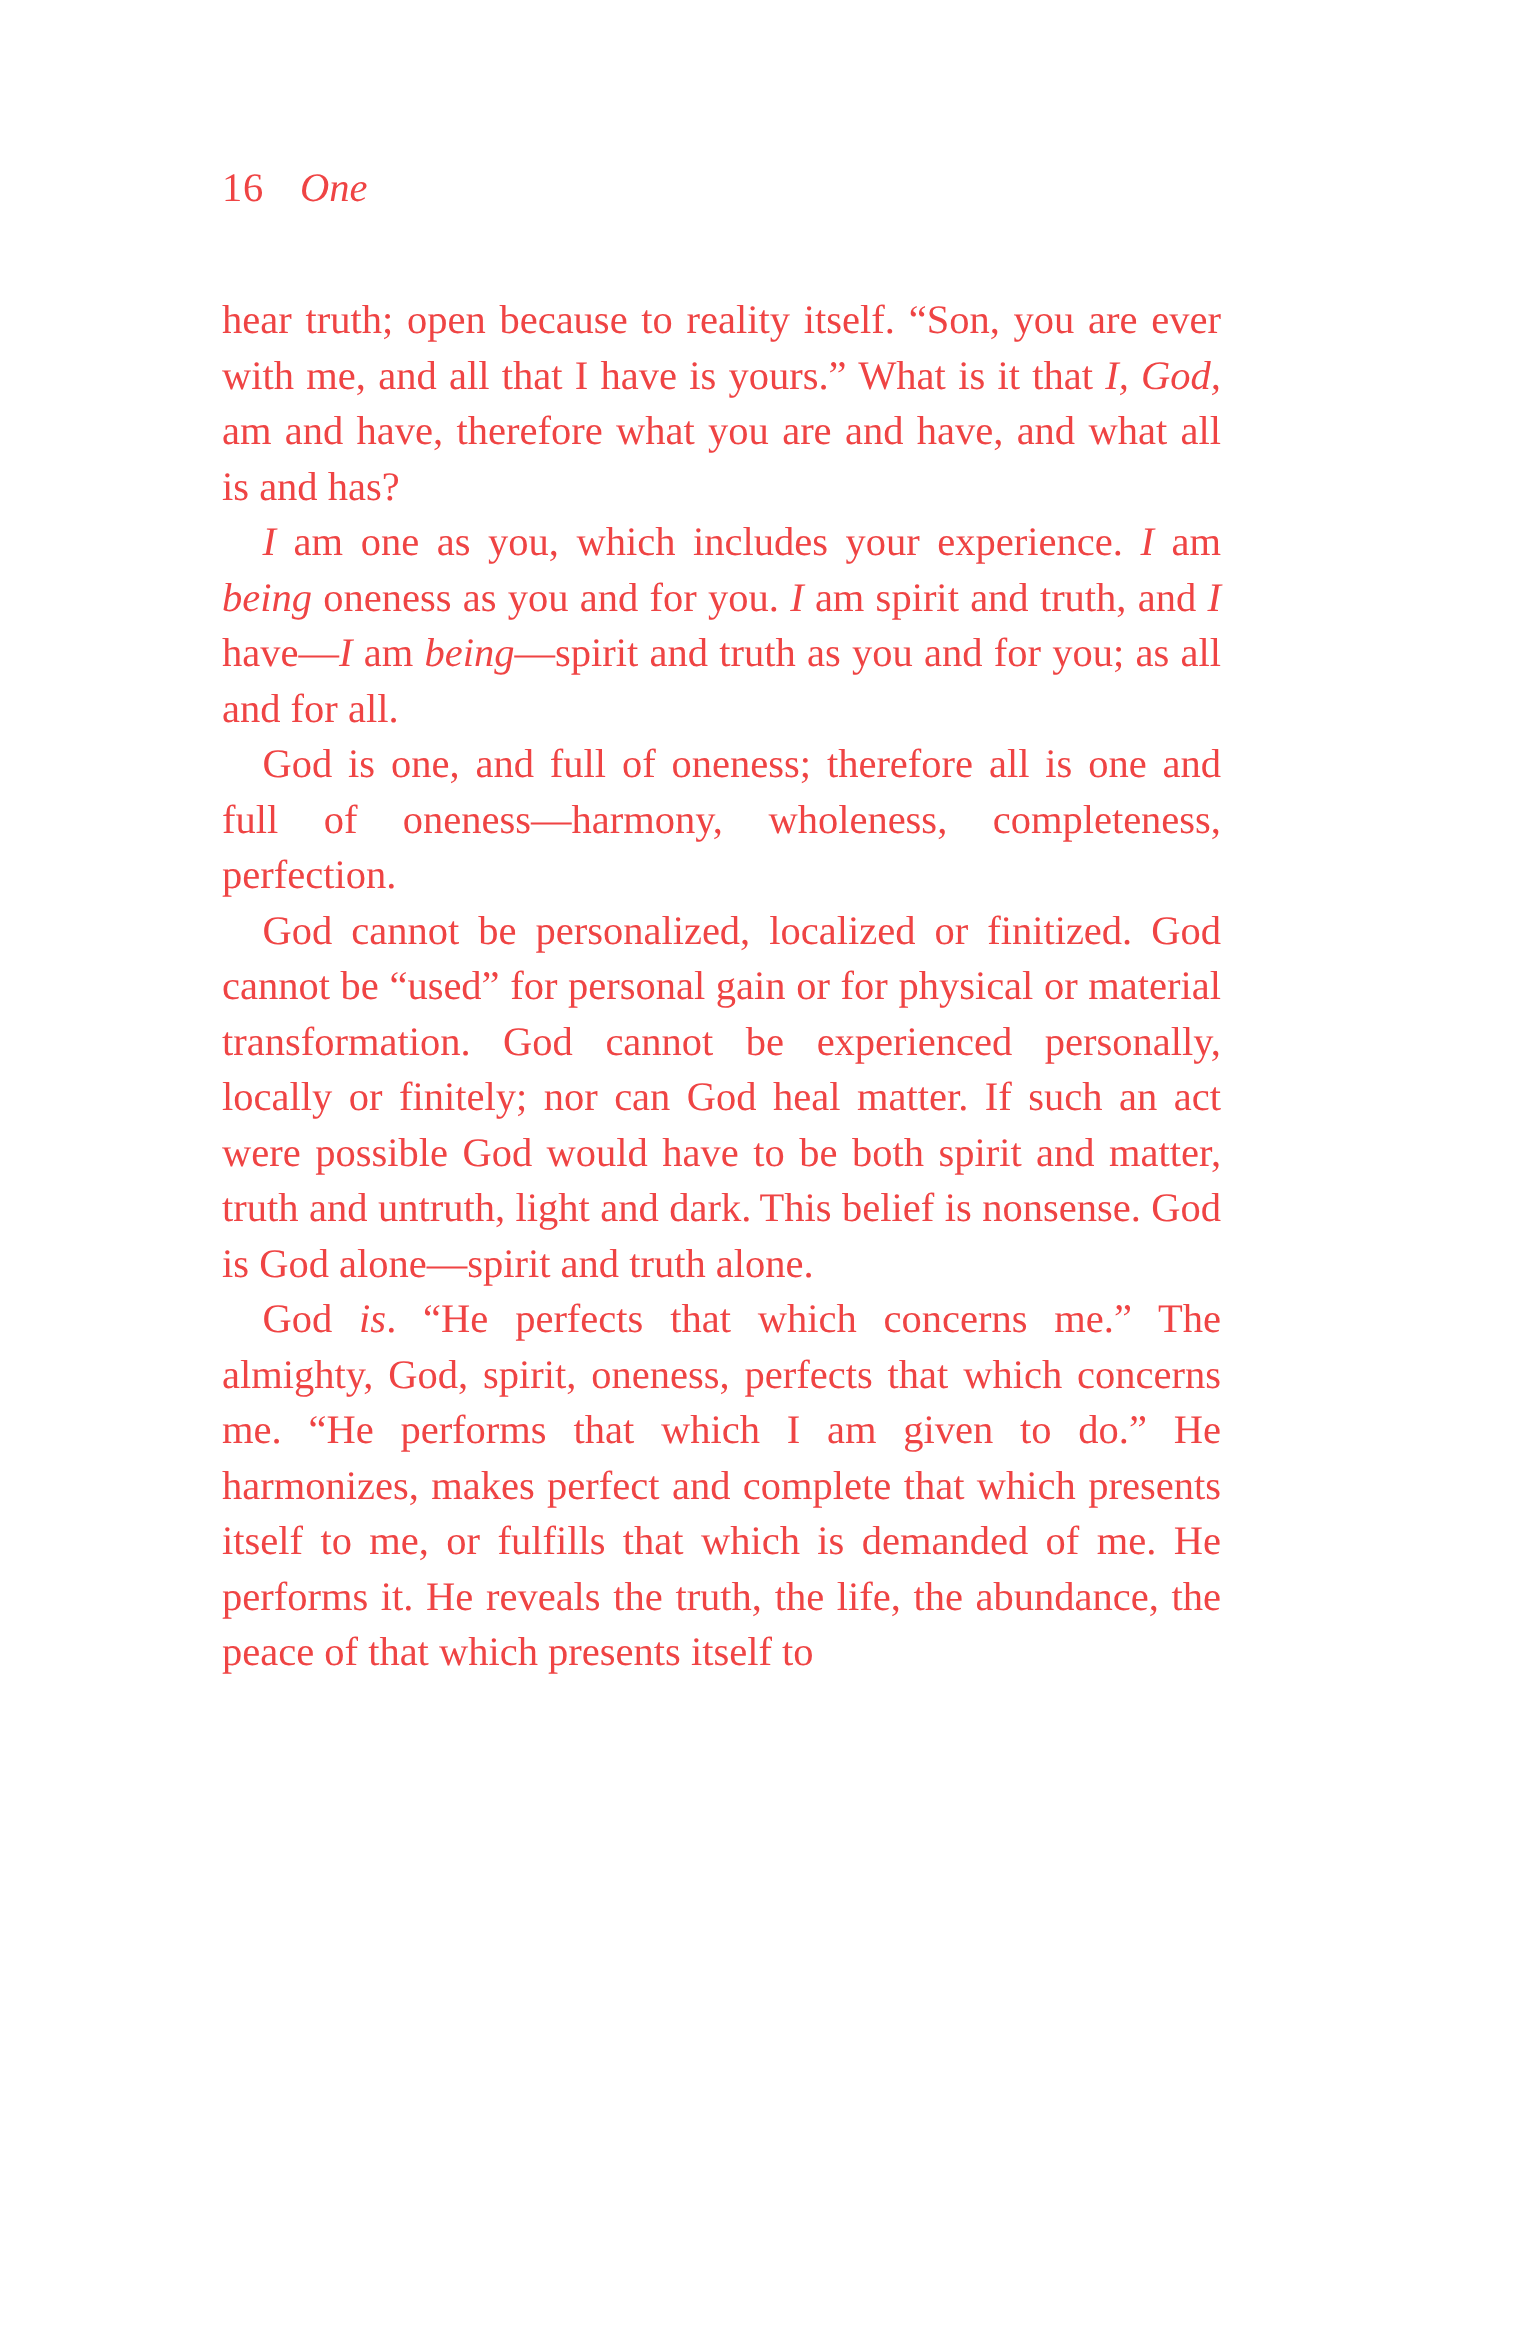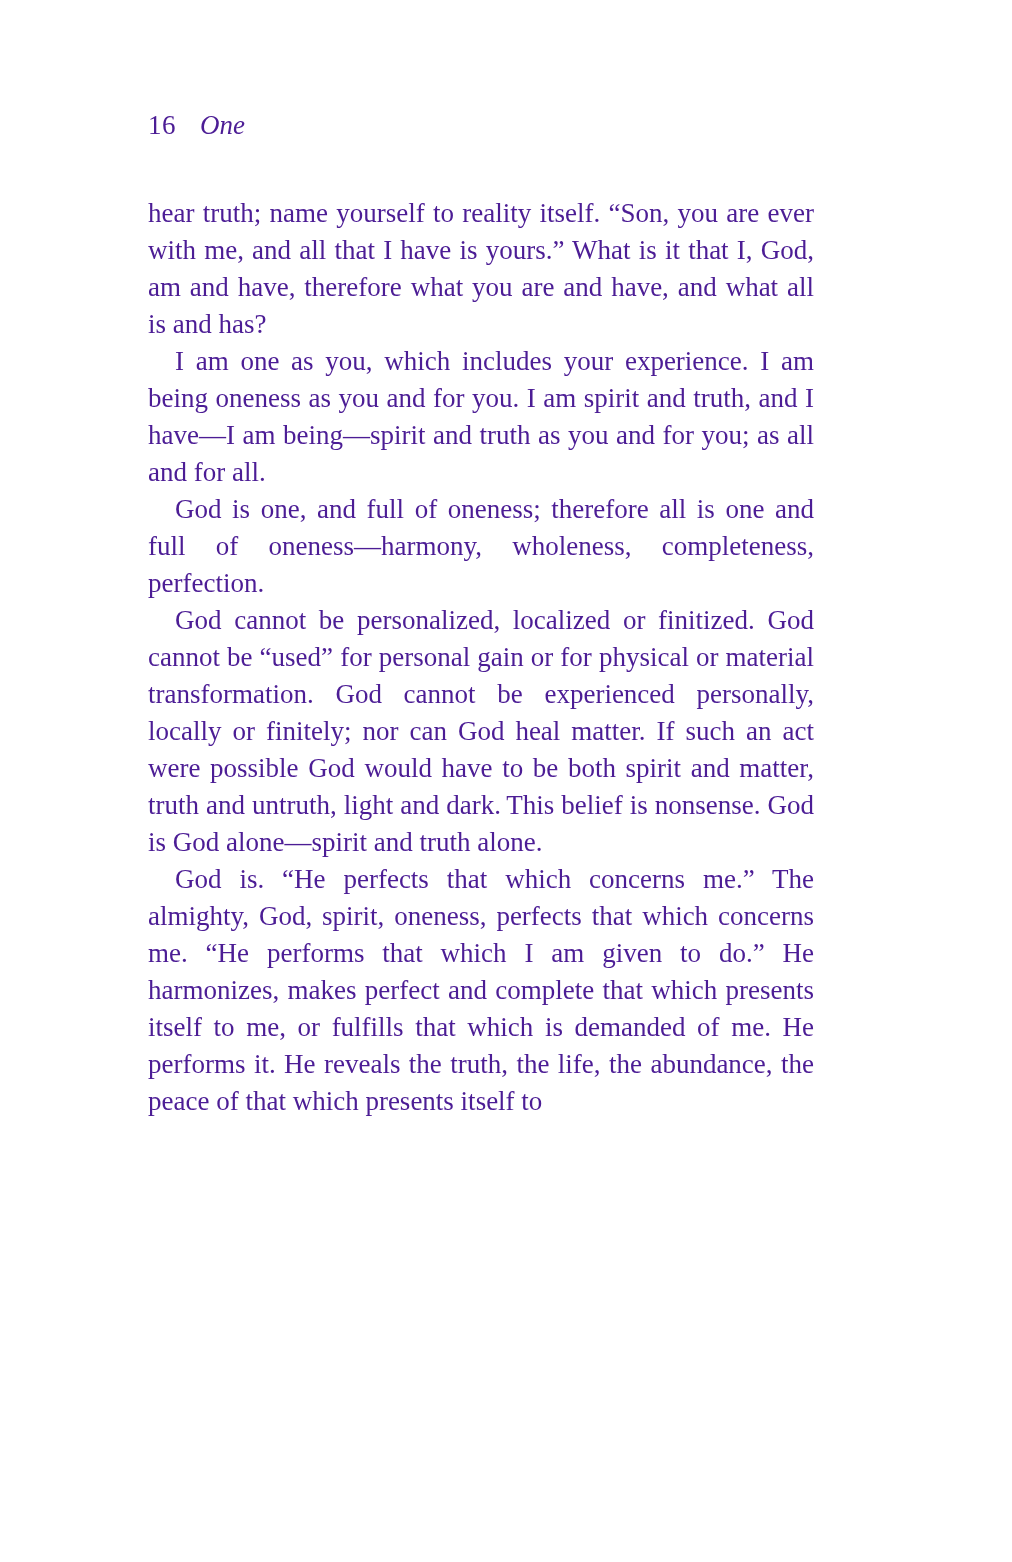--- a/index.html
+++ b/index.html
@@ -6,21 +6,21 @@
     margin: 0;
     padding: 0;
     background: #ffffff;
   }
   .page {
     position: relative;
     width: 1012px;
     height: 1562px;
     background: #ffffff;
     font-family: "Liberation Serif", "DejaVu Serif", serif;
-    color: #4c1d95;
+    color: #ef4444;
     overflow: hidden;
     box-sizing: border-box;
   }
   .content {
     position: absolute;
     left: 148px;
     top: 110px;
     width: 666px;
   }
   .running-head {
@@ -43,31 +43,32 @@
     text-align: justify;
   }
   .body-text p {
     margin: 0;
     padding: 0;
   }
   .body-text p.indent {
     text-indent: 27px;
   }
   .italic {
+    font-style: italic;
   }
 </style>
 </head>
 <body>
 
 <div class="page">
   <div class="content">
     <div class="running-head">
       <span class="page-num">16</span><span class="chapter">One</span>
     </div>
     <div class="body-text">
-        <p><span>hear truth; name yourself to reality itself. “Son, you are ever with me, and all that I have is yours.” What is it that </span><span class="italic">I, God,</span><span> am and have, therefore what you are and have, and what all is and has?</span></p>
+        <p><span>hear truth; open because to reality itself. “Son, you are ever with me, and all that I have is yours.” What is it that </span><span class="italic">I, God,</span><span> am and have, therefore what you are and have, and what all is and has?</span></p>
         <p class="indent"><span class="italic">I</span><span> am one as you, which includes your experience. </span><span class="italic">I</span><span> am </span><span class="italic">being</span><span> oneness as you and for you. </span><span class="italic">I</span><span> am spirit and truth, and </span><span class="italic">I</span><span> have—</span><span class="italic">I</span><span> am </span><span class="italic">being</span><span>—spirit and truth as you and for you; as all and for all.</span></p>
         <p class="indent"><span>God is one, and full of oneness; therefore all is one and full of oneness—harmony, wholeness, completeness, perfection.</span></p>
         <p class="indent"><span>God cannot be personalized, localized or finitized. God cannot be “used” for personal gain or for physical or material transformation. God cannot be experienced personally, locally or finitely; nor can God heal matter. If such an act were possible God would have to be both spirit and matter, truth and untruth, light and dark. This belief is nonsense. God is God alone—spirit and truth alone.</span></p>
         <p class="indent"><span>God </span><span class="italic">is</span><span>. “He perfects that which concerns me.” The almighty, God, spirit, oneness, perfects that which concerns me. “He performs that which I am given to do.” He harmonizes, makes perfect and complete that which presents itself to me, or fulfills that which is demanded of me. He performs it. He reveals the truth, the life, the abundance, the peace of that which presents itself to</span></p>
       </div>
   </div>
 </div>
 
 </body></html>

